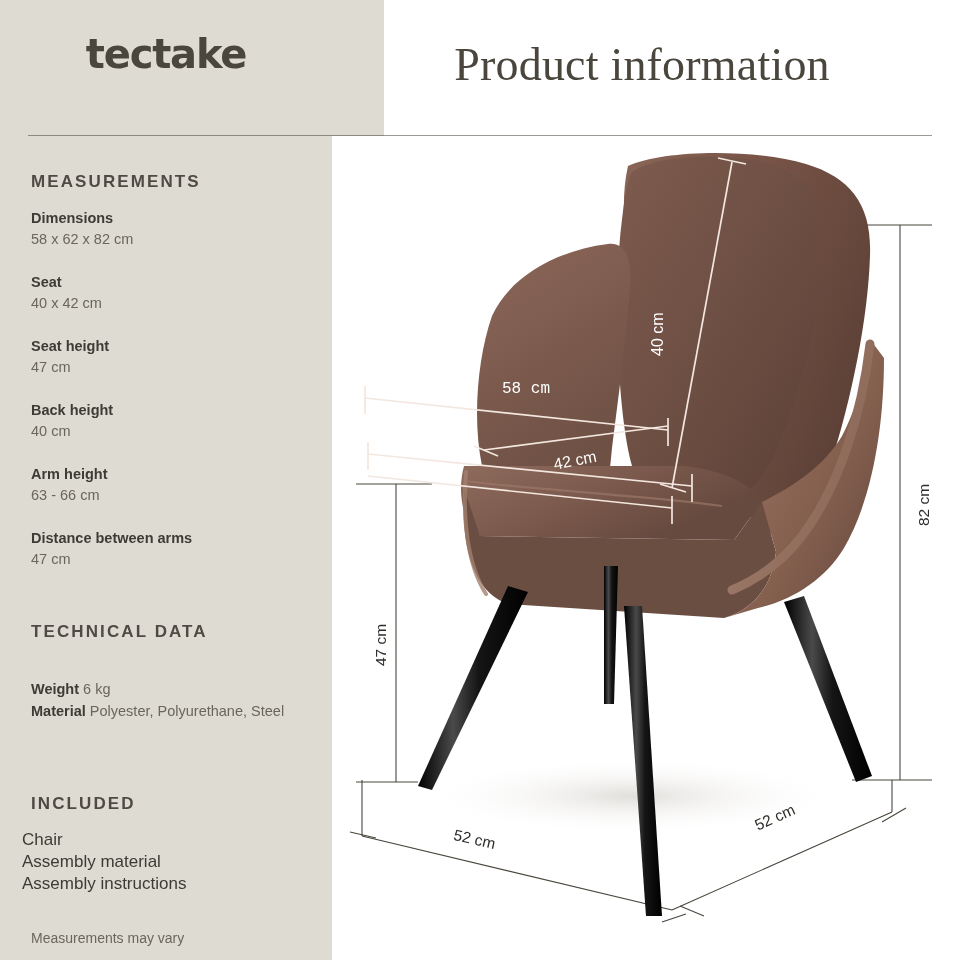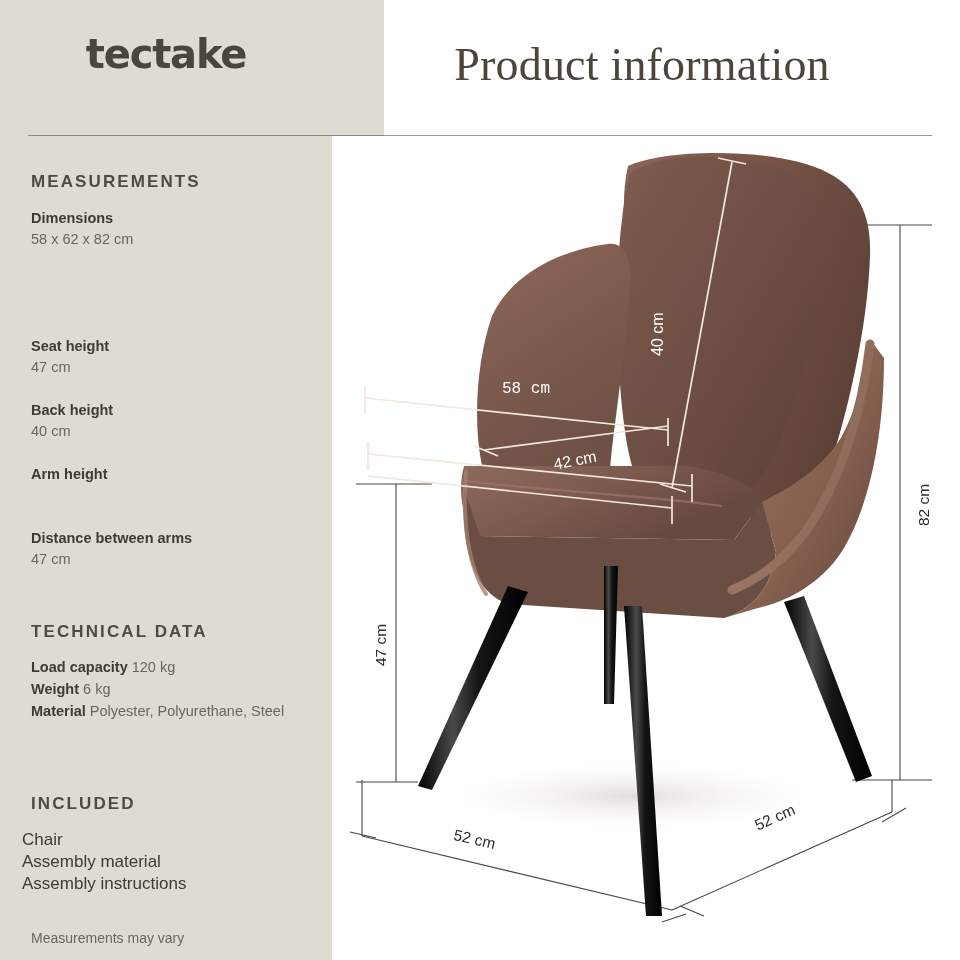--- a/index.html
+++ b/index.html
@@ -147,42 +147,43 @@
     </div>
 
     <div class="hrule" id="rule-left"></div>
 
     <div class="sec-title" style="top:160px">MEASUREMENTS</div>
 
     <div class="spec" style="top:208px">
       <div class="k">Dimensions</div>
       <div class="v">58 x 62 x 82 cm</div>
     </div>
+    <div class="spec" style="top:272px">
+      <div class="k">Seat</div>
+      <div class="v">40 x 42 cm</div>
+    </div>
     <div class="spec" style="top:336px">
       <div class="k">Seat height</div>
       <div class="v">47 cm</div>
     </div>
     <div class="spec" style="top:400px">
       <div class="k">Back height</div>
       <div class="v">40 cm</div>
     </div>
     <div class="spec" style="top:464px">
       <div class="k">Arm height</div>
+      <div class="v">63 - 66 cm</div>
     </div>
     <div class="spec" style="top:528px">
       <div class="k">Distance between arms</div>
       <div class="v">47 cm</div>
     </div>
 
     <div class="sec-title" style="top:610px">TECHNICAL DATA</div>
 
-    <div class="inline-row" style="top:656px">
-      <b>Load capacity</b>
-      <span>120 kg</span>
-    </div>
     <div class="inline-row" style="top:678px">
       <b>Weight</b>
       <span>6 kg</span>
     </div>
     <div class="inline-row" style="top:700px">
       <b>Material</b>
       <span>Polyester, Polyurethane, Steel</span>
     </div>
 
     <div class="sec-title" style="top:782px">INCLUDED</div>

